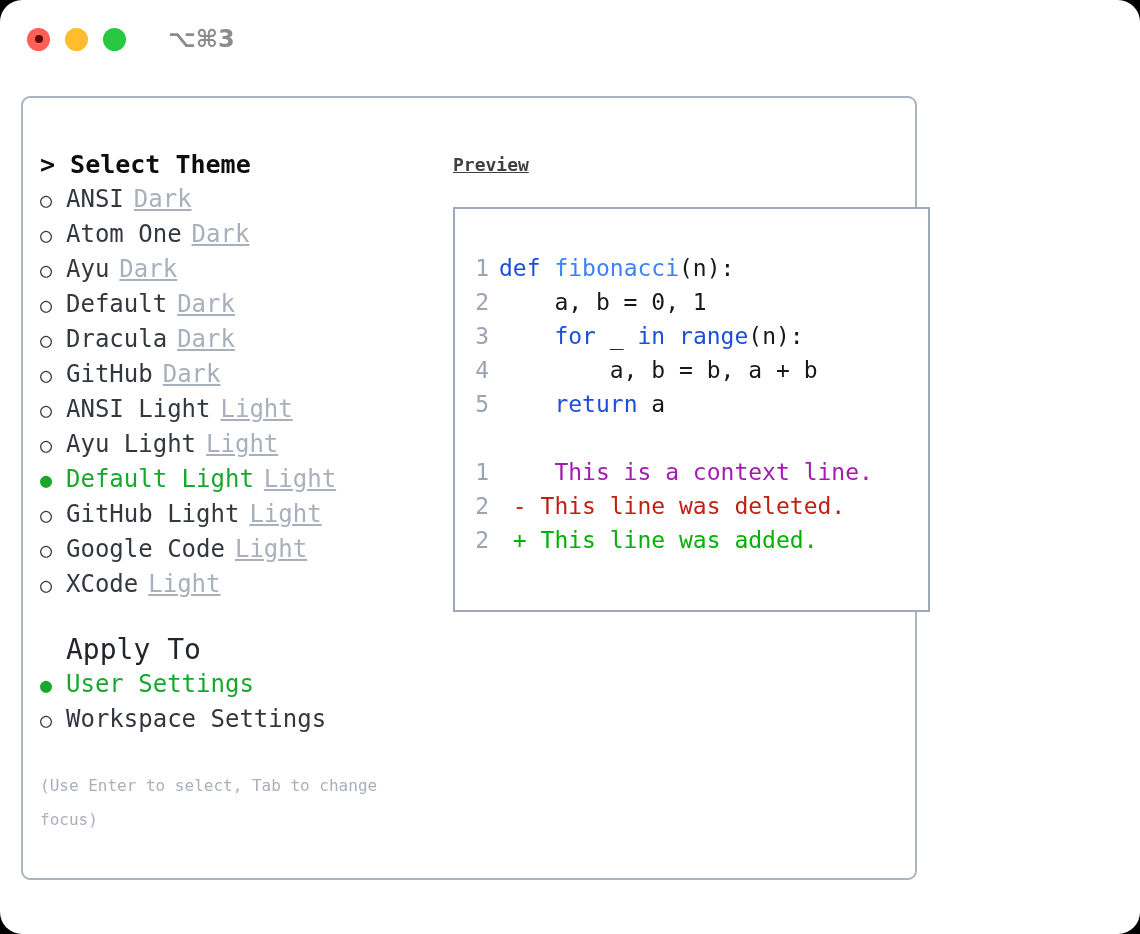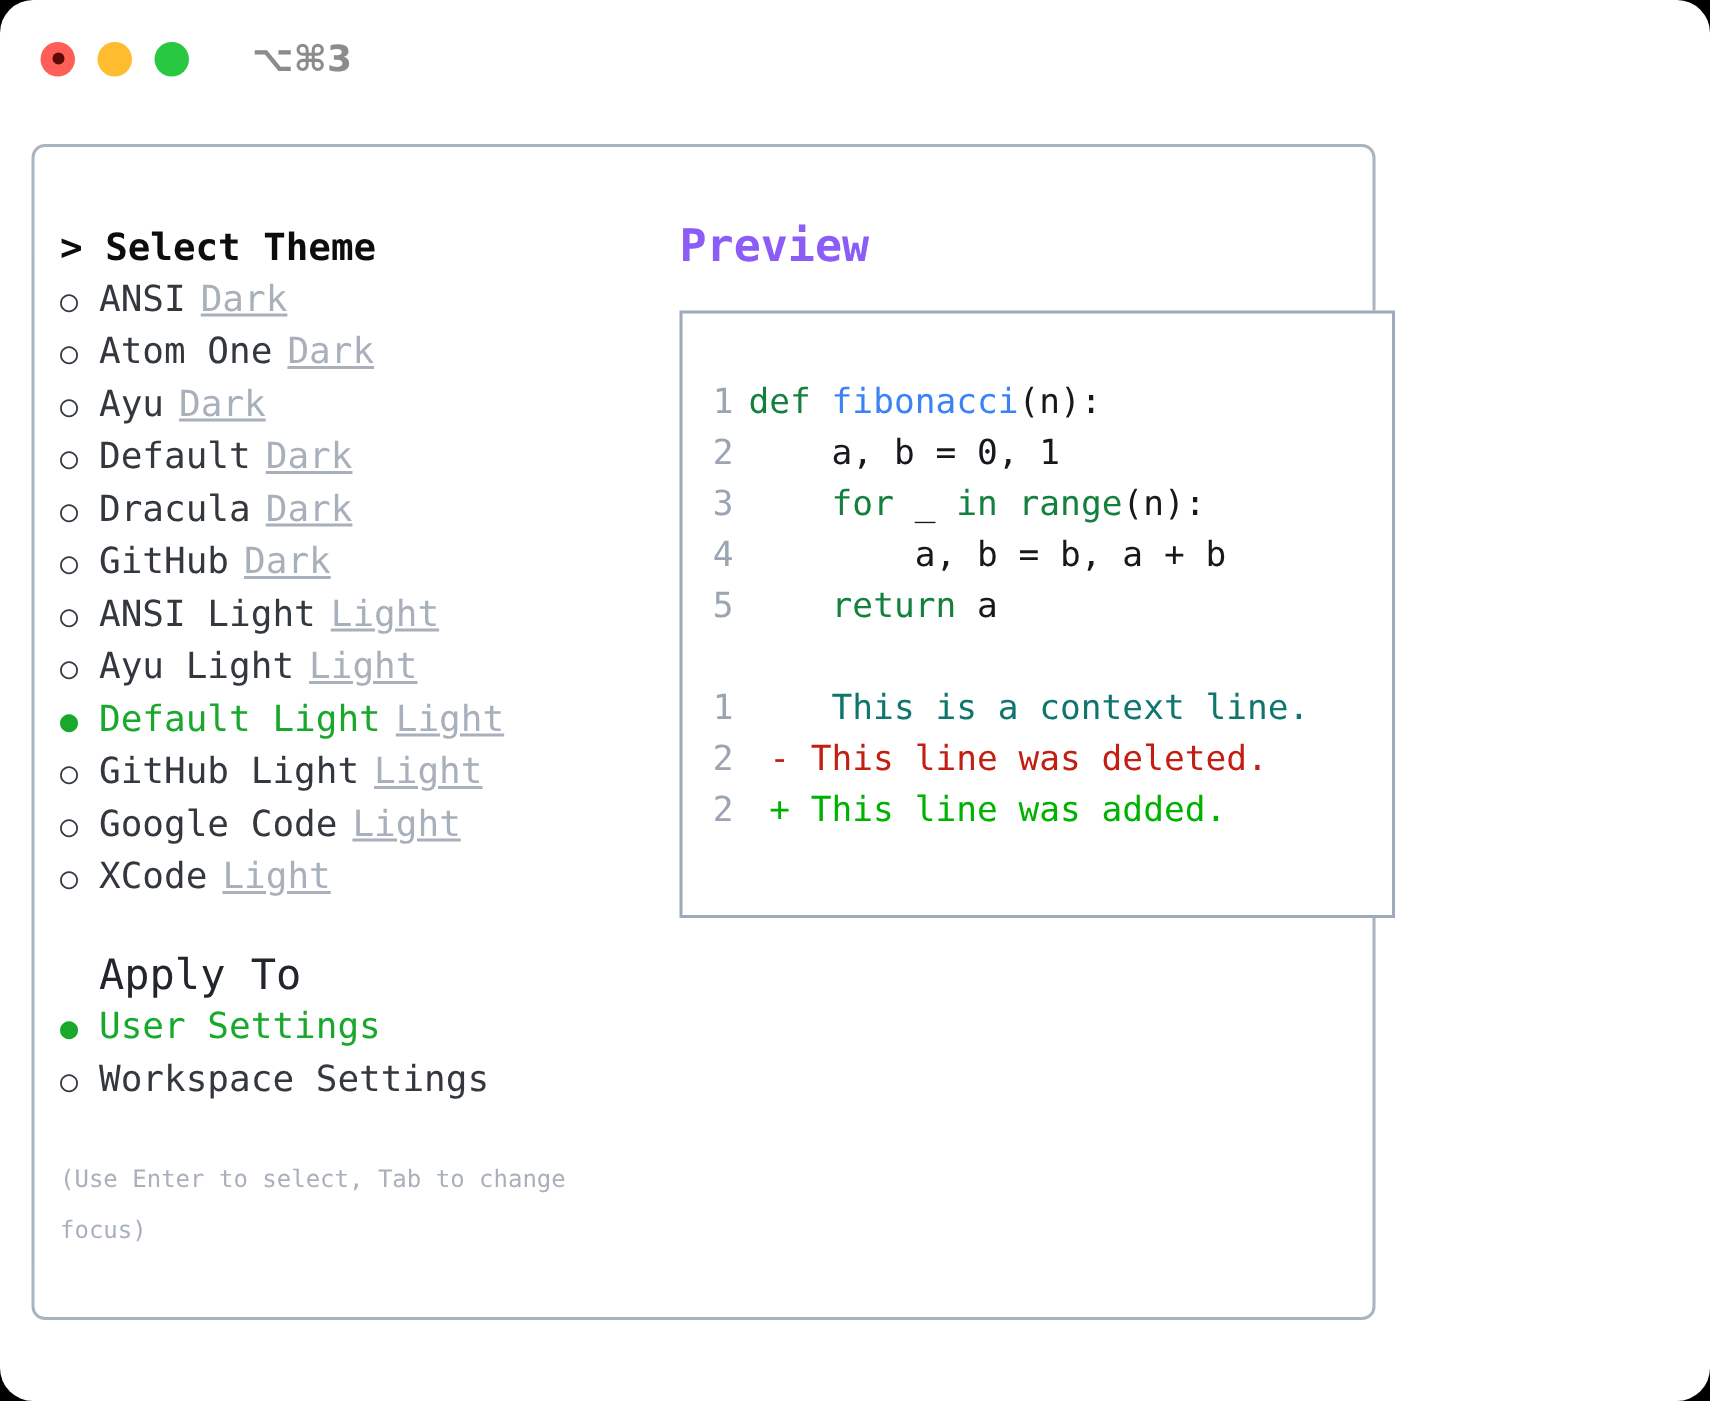--- a/index.html
+++ b/index.html
@@ -142,24 +142,25 @@
     white-space: pre-wrap;
   }
 
   
   #right-col {
     flex: 1;
     padding: 50px 0 0 13px;
     box-sizing: border-box;
   }
   #preview-title {
-    font-size: 30px;
+    font-size: 18px;
     font-weight: bold;
-    color: #8b5cf6;
-    line-height: 34px;
+    color: #404040;
+    line-height: 34px;
+    text-decoration: underline;
   }
   #preview-panel {
     margin-top: 25px;
     width: 477px;
     height: 405px;
     border: 2px solid #9daabb;
     box-sizing: border-box;
     background: #ffffff;
     padding: 42px 0 0 0;
   }
@@ -173,26 +174,26 @@
   }
   .lineno {
     width: 44px;
     flex: 0 0 44px;
     text-align: right;
     color: #9aa4b2;
     padding-right: 10px;
     box-sizing: border-box;
   }
   .code-text { color: #16181c; }
-  .tok-kw   { color: #15803d; }
+  .tok-kw   { color: #1d4ed8; }
   .tok-fn   { color: #3b82f6; }
   .tok-plain{ color: #16181c; }
 
   .diff-gap { height: 34px; }
-  .diff-ctx { color: #0f766e; }
+  .diff-ctx { color: #a21caf; }
   .diff-del { color: #c21f13; }
   .diff-add { color: #00b200; }
 </style>
 </head>
 <body>
 
 <div id="app">
 
   <div id="titlebar">
     <div class="lights">

